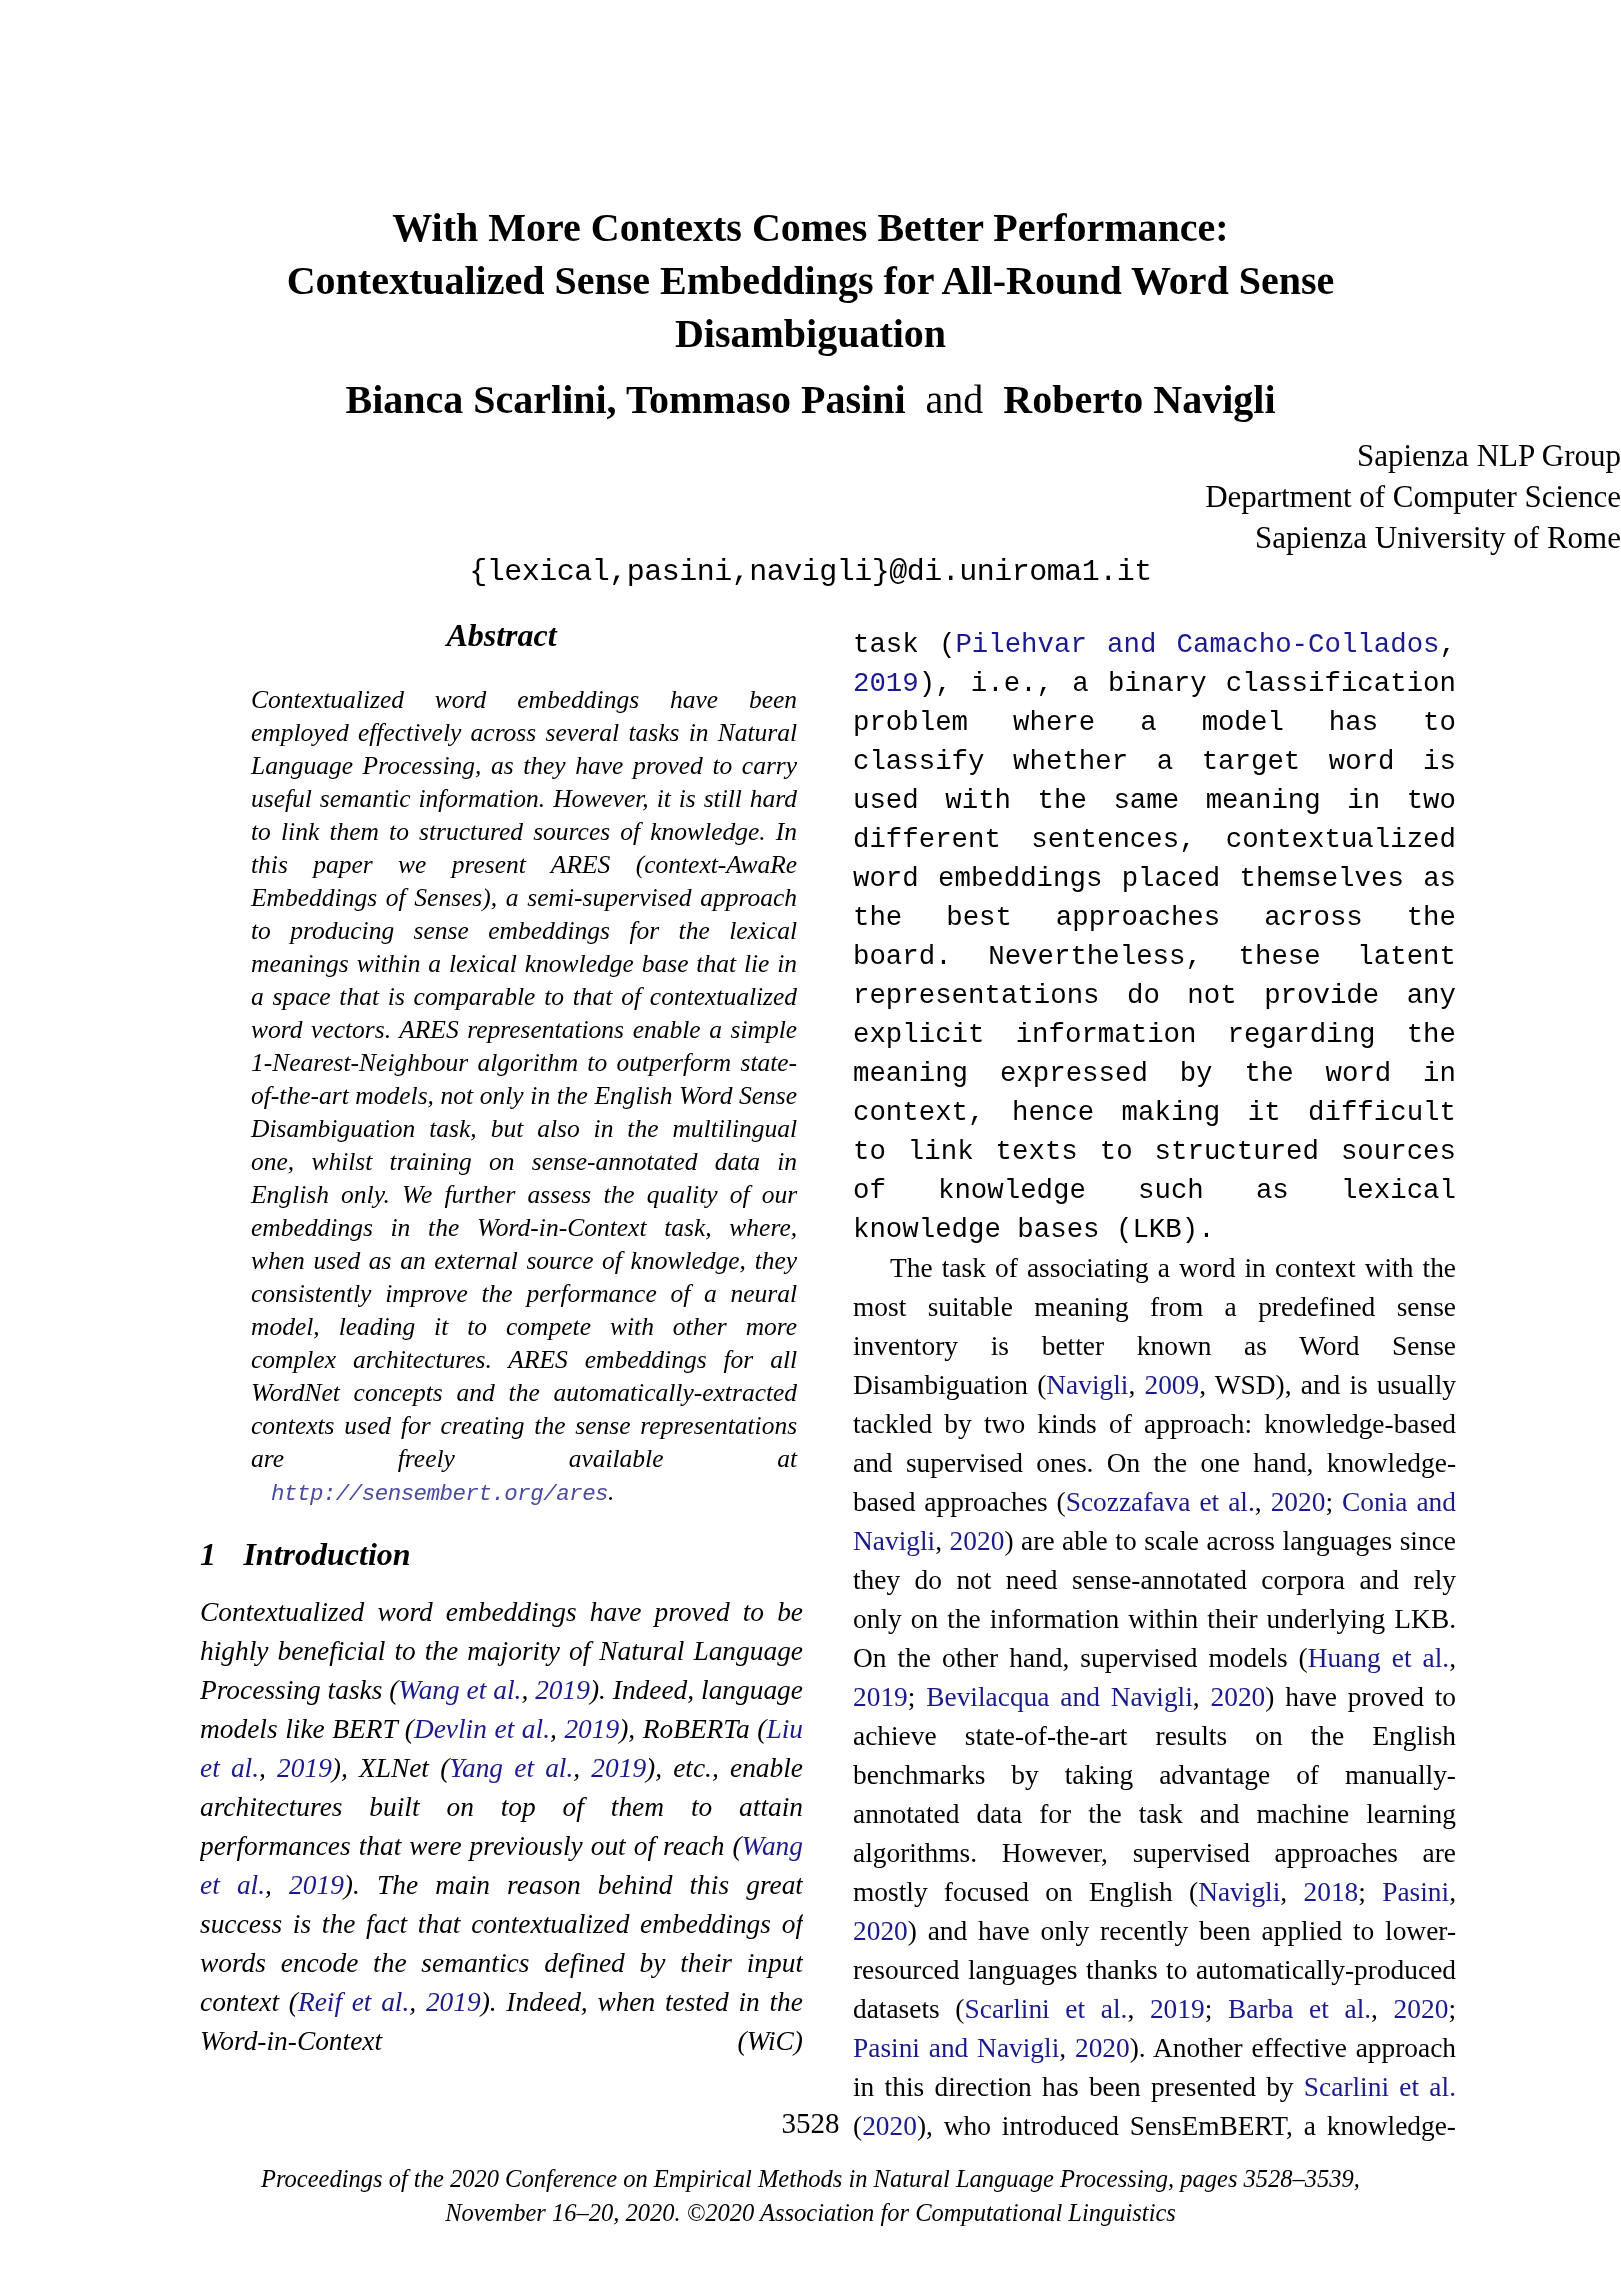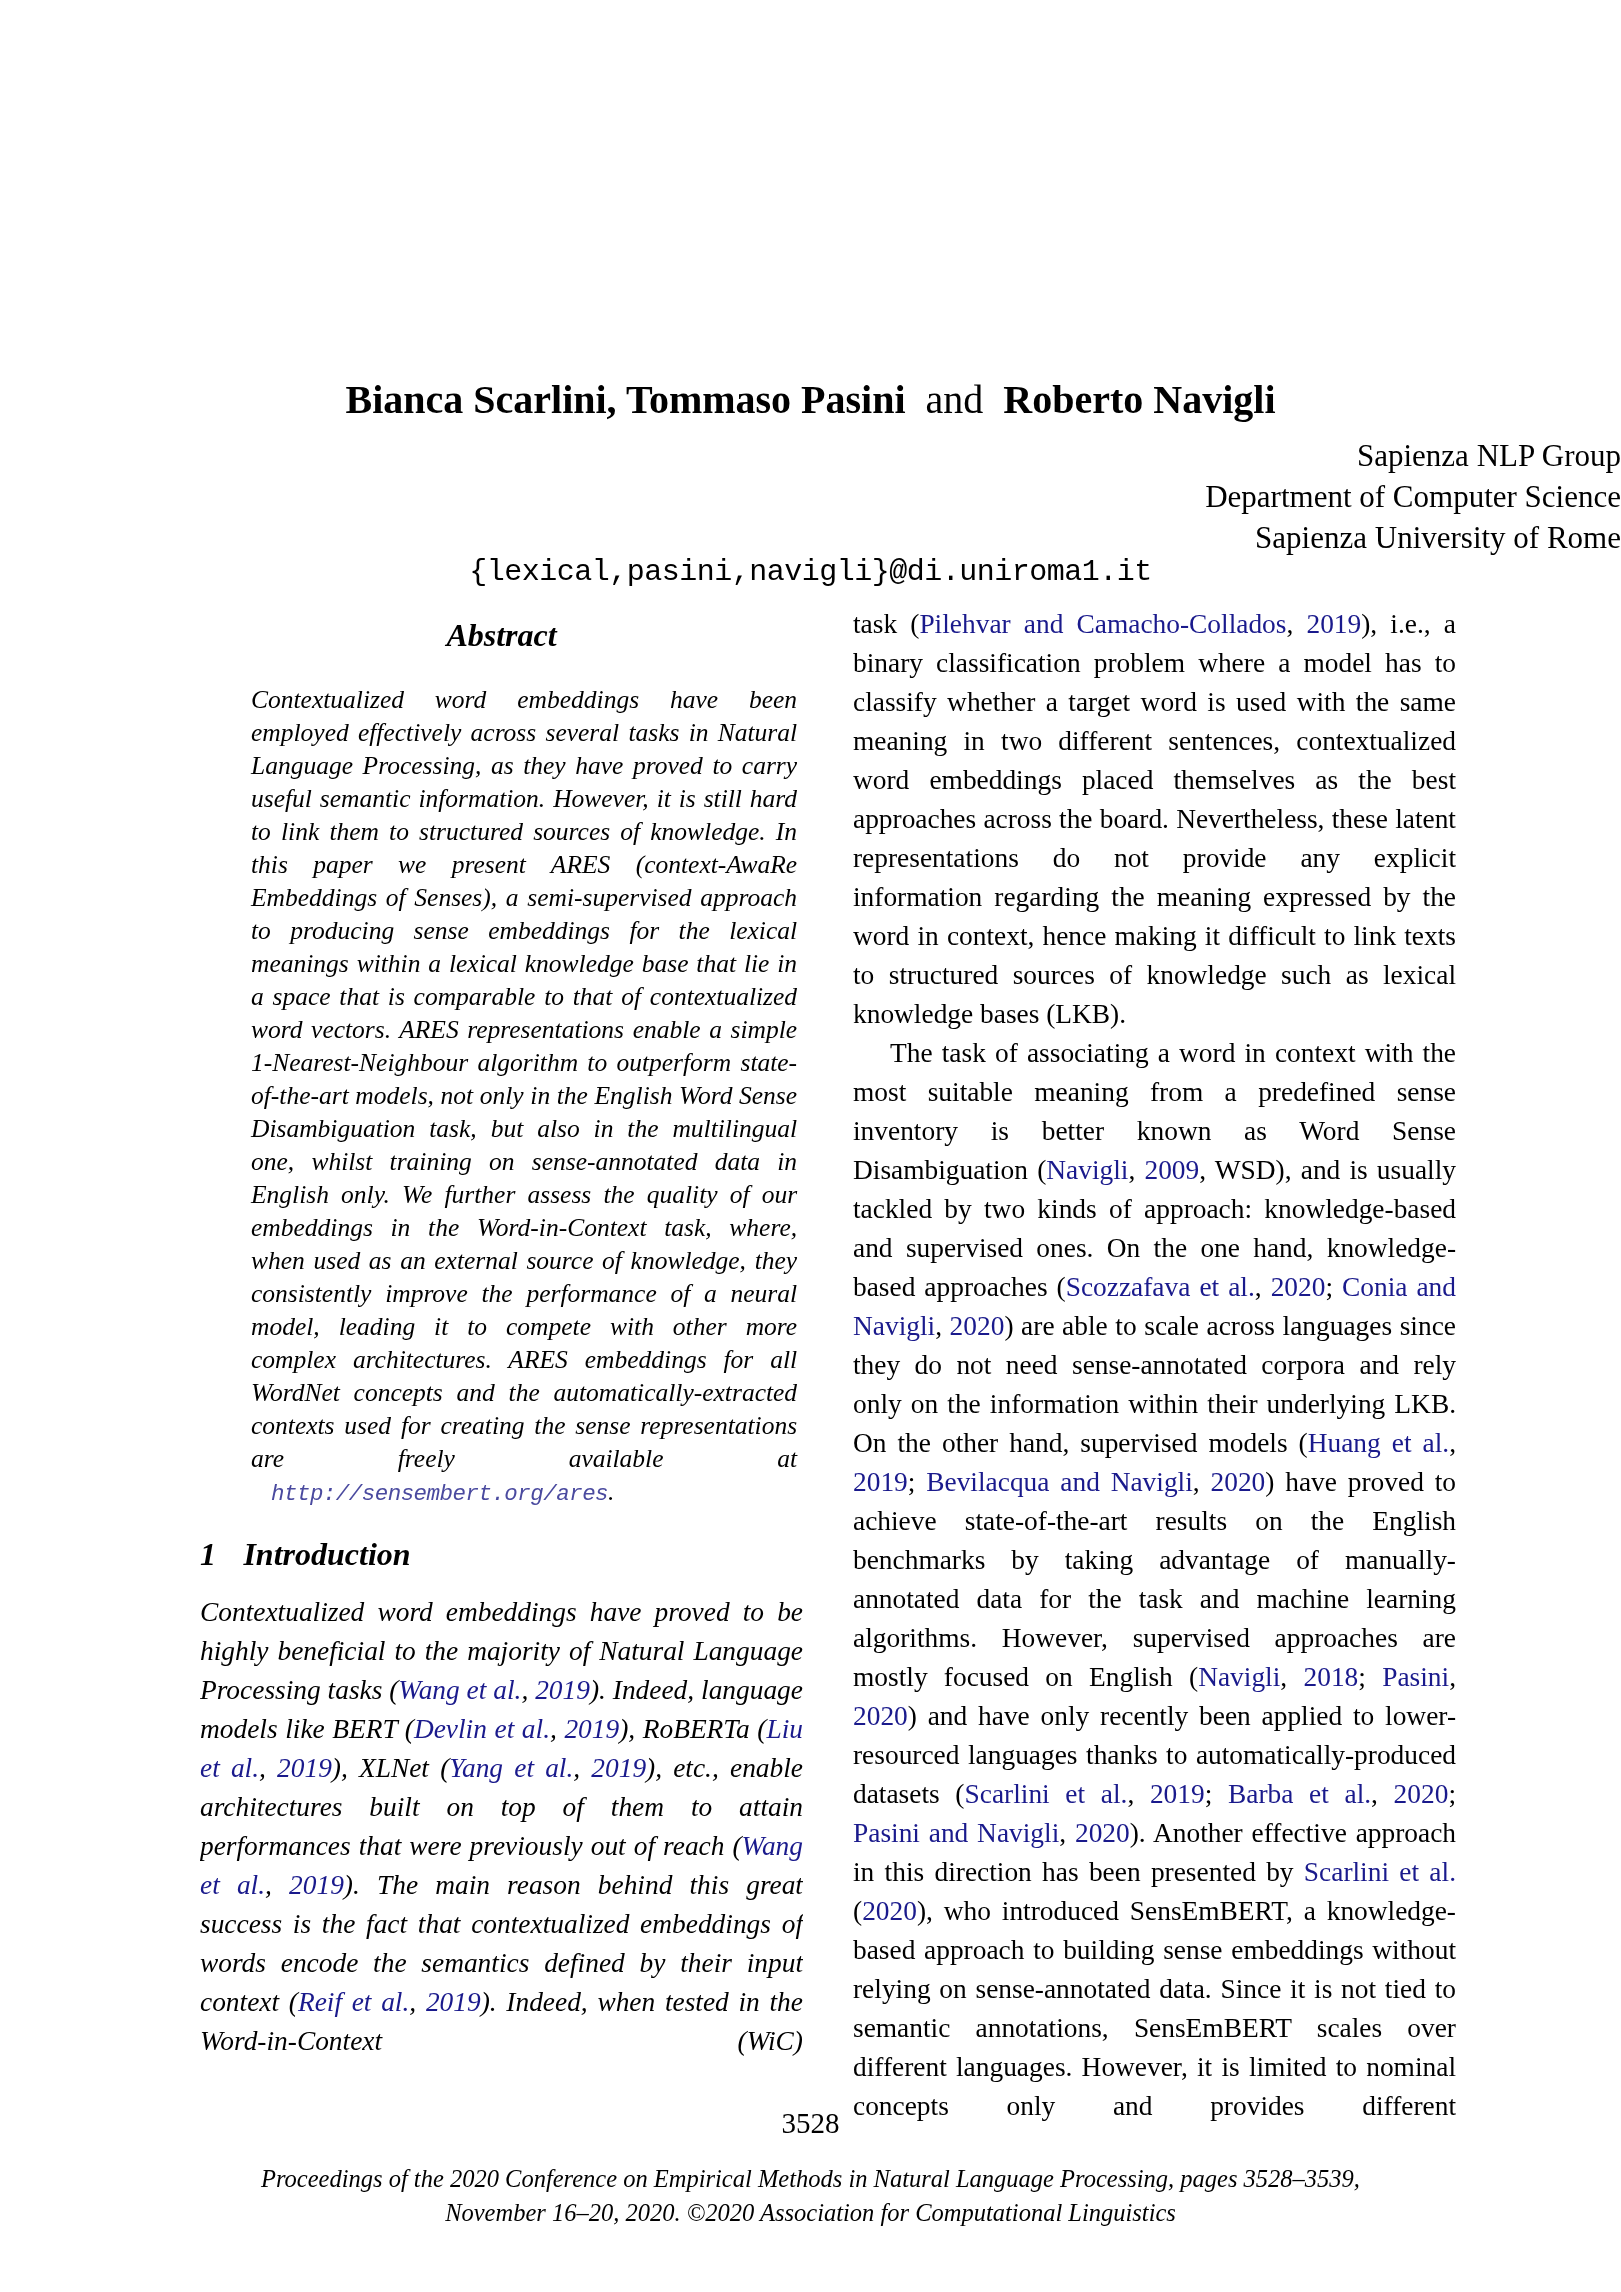--- a/index.html
+++ b/index.html
@@ -22,37 +22,42 @@
   .columns{position:absolute;top:603px;left:196px;width:1259px;height:1539px;}
   .col{position:absolute;top:0;height:1539px;overflow:hidden;}
   .col-left{left:4px;width:603px;font-style:italic;}
   .col-right{left:657px;width:603px;}
   .abstract-heading{margin:13.7px 0 0 0;text-align:center;font-size:32px;font-weight:bold;}
   .abstract-body{margin:29px 5.9px 0 51px;font-size:25.5px;line-height:33px;text-align:justify;hyphens:none;}
   .section-heading{margin:25.5px 0 0 0;font-size:32px;font-weight:bold;}
   .section-heading .sec-num{display:inline-block;margin-right:27.4px;}
   .body-para{margin:19.6px 0 0 0;font-size:27.4px;line-height:39px;text-align:justify;hyphens:none;}
   .body-para.flow-cut{text-align-last:justify;}
-  .col-right .first{margin-top:2px;}
+  .col-right .first{margin-top:22px;font-family:Liberation Mono, monospace;}
   .indented{text-indent:37px;margin-top:0;}
   
   .seg-bold{font-weight:bold;}
   .seg-cite{color:var(--cite);}
   .seg-url{font-family:"Liberation Mono","DejaVu Sans Mono",monospace;color:var(--url);
     font-size:0.88em;letter-spacing:-0.5px;margin-left:20px;}
   
   .page-number{position:absolute;top:2107px;left:0;width:1621px;text-align:center;font-size:29px;}
   .footer-block{position:absolute;top:2162px;left:0;width:1621px;text-align:center;
     font-style:italic;font-size:24.5px;line-height:34px;}
 </style>
 </head>
 <body>
 
 <div class="page">
 
+  <div class="title-block">
+    <div>With More Contexts Comes Better Performance:</div>
+    <div>Contextualized Sense Embeddings for All-Round Word Sense</div>
+    <div>Disambiguation</div>
+  </div>
 
   <div class="authors-line"><span class="seg-bold">Bianca Scarlini, Tommaso Pasini</span><span class="seg-plain"> &nbsp;and&nbsp; </span><span class="seg-bold">Roberto Navigli</span></div>
 
   <div class="affil-block">
     <div>Sapienza NLP Group</div>
     <div>Department of Computer Science</div>
     <div>Sapienza University of Rome</div>
   </div>
 
   <div class="email-line">{lexical,pasini,navigli}@di.uniroma1.it</div>

